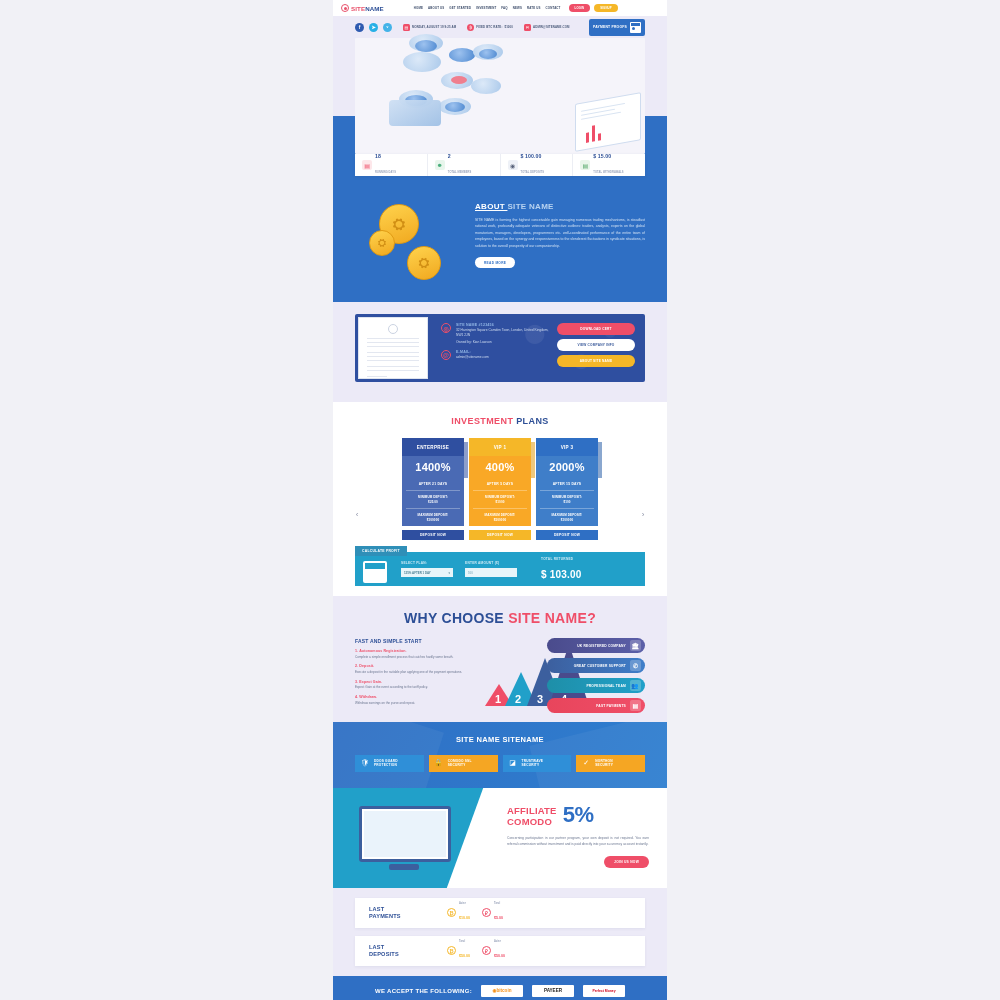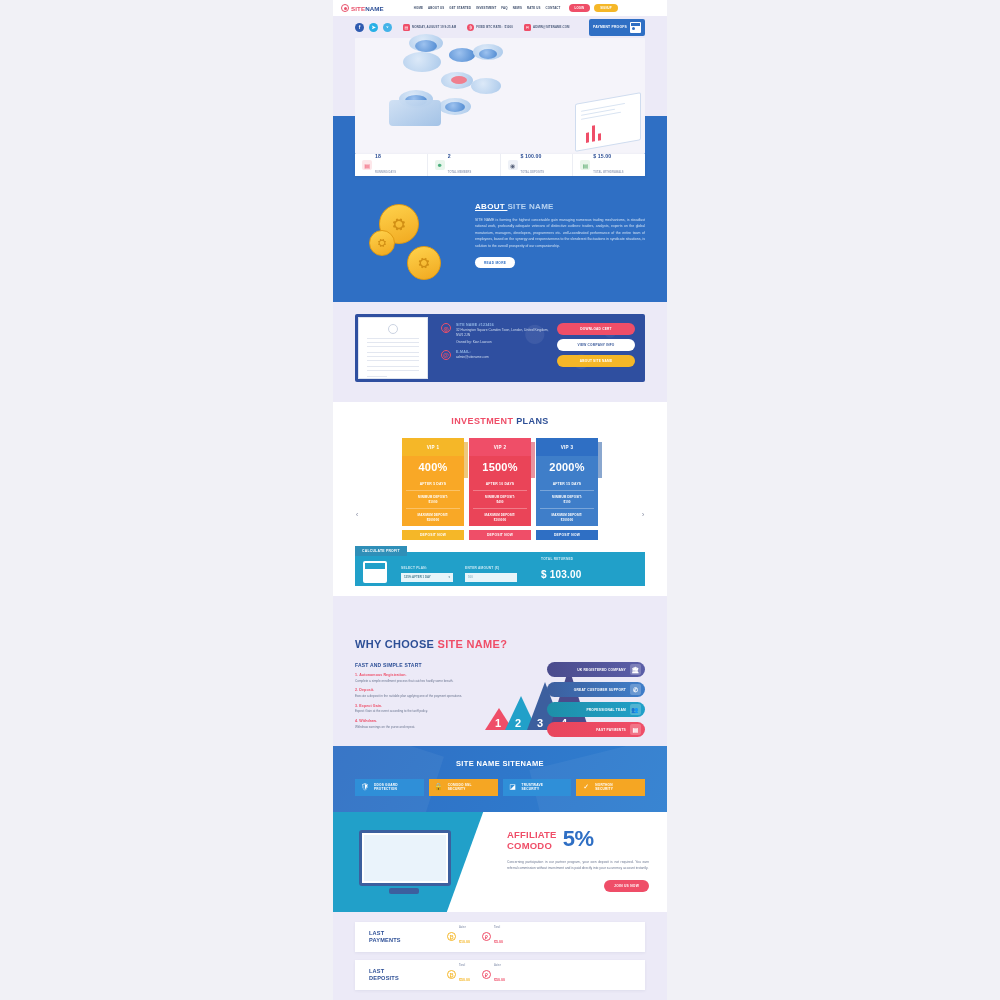--- a/index.html
+++ b/index.html
@@ -125,30 +125,30 @@
   .p1 .plan-head { background: #f5b728; } .p1 .plan-rate, .p1 .plan-body { background: #f9a826; } .p1 .plan-btn { background: #f5b728; } .p1 .plan-shadow { background: #e09a12; }
   .p2 .plan-head { background: #ef4e68; } .p2 .plan-rate, .p2 .plan-body { background: #ea4458; } .p2 .plan-btn { background: #ef4e68; } .p2 .plan-shadow { background: #d63a50; }
   .p3 .plan-head { background: #2f6fc4; } .p3 .plan-rate, .p3 .plan-body { background: #3f7ec9; } .p3 .plan-btn { background: #2f6fc4; } .p3 .plan-shadow { background: #2a5fa8; }
 
   
   .calc-sec { background: #fff; padding: 0 22px 10px; }
   .calc { background: #21a0c9; height: 34px; display: flex; align-items: center; position: relative; }
   .calc-tab { position: absolute; left: 0; top: -6px; background: #2f8fb8; color: #fff; font-size: 3.4px; font-weight: bold; padding: 3px 7px; letter-spacing: .25px; }
   .calc-ic { width: 24px; height: 22px; margin-left: 8px; margin-top: 6px; background: #fff; border-radius: 2px; position: relative; }
   .calc-ic::before { content:''; position:absolute; left:2px; top:2px; right:2px; height:6px; background:#21a0c9; }
-  .calc-fields { display: flex; gap: 12px; margin-left: 14px; align-items: flex-end; }
+  .calc-fields { display: flex; gap: 12px; margin-left: 14px; align-items: center; }
   .cf-lbl { font-size: 3.2px; font-weight: bold; color: #cdeaf5; letter-spacing: .25px; display: block; margin-bottom: 3px; }
   .cf-ctl { background: #e8f5fa; width: 52px; height: 9px; display: flex; align-items: center; padding: 0 3px; font-size: 2.9px; color: #4b7f93; font-weight: bold; justify-content: space-between; }
   .cf-ctl.amt { width: 52px; color: #8fb8c7; }
   .calc-total { margin-left: 12px; }
   .calc-total .v { font-size: 10px; font-weight: bold; color: #fff; letter-spacing: .2px; }
 
   
   .why { background: #eceaf7; padding: 14px 22px 16px; position: relative; overflow: hidden; }
-  .why-h { font-size: 11px; font-weight: bold; letter-spacing: .3px; margin-top: 28px; }
+  .why-h { text-align: center; font-size: 14px; font-weight: bold; letter-spacing: .3px; }
   .why-h .b { color: #2d4f96; } .why-h .r { color: #ef4e68; }
   .why-body { display: flex; margin-top: 12px; gap: 8px; }
   .why-left { width: 118px; }
   .why-left h3 { font-size: 5px; font-weight: bold; color: #2d4f96; letter-spacing: .2px; }
   .step { margin-top: 5px; }
   .step-t { font-size: 3.6px; font-weight: bold; color: #ef4e68; letter-spacing: .1px; }
   .step-d { font-size: 3.1px; color: #6b7690; line-height: 1.6; margin-top: 1.5px; }
   .why-right { flex: 1; position: relative; }
   .pills { position: absolute; right: 0; top: 0; display: flex; flex-direction: column; gap: 5px; }
   .pill { width: 98px; height: 15px; border-radius: 7.5px; display: flex; align-items: center; justify-content: flex-end; padding-right: 4px; gap: 4px; color: #fff; font-size: 3.3px; font-weight: bold; letter-spacing: .2px; }
@@ -376,39 +376,39 @@
       </div>
     </div>
   </div>
 
   <div class="plans-sec">
     <div class="sec-h">
       <span class="r">INVESTMENT </span><span class="b">PLANS</span>
     </div>
     <div class="plans">
       <span class="arrow l">‹</span>
+      <div class="plan p0">
+        <div class="plan-shadow"></div>
+        <div class="plan-head">ENTERPRISE</div>
+        <div class="plan-rate">1400%</div>
+        <div class="plan-body">
+          <div class="plan-days">AFTER 21 DAYS</div>
+          <div class="plan-line"><span>MINIMUM DEPOSIT:</span><br><span>$25.00</span></div>
+          <div class="plan-line"><span>MAXIMUM DEPOSIT:</span><br><span>$100000</span></div>
+        </div>
+        <div class="plan-btn">DEPOSIT NOW</div>
+      </div>
       <div class="plan p1">
         <div class="plan-shadow"></div>
         <div class="plan-head">VIP 1</div>
         <div class="plan-rate">400%</div>
         <div class="plan-body">
           <div class="plan-days">AFTER 5 DAYS</div>
           <div class="plan-line"><span>MINIMUM DEPOSIT:</span><br><span>$1000</span></div>
           <div class="plan-line"><span>MAXIMUM DEPOSIT:</span><br><span>$500000</span></div>
-        </div>
-        <div class="plan-btn">DEPOSIT NOW</div>
-      </div>
-      <div class="plan p2">
-        <div class="plan-shadow"></div>
-        <div class="plan-head">VIP 2</div>
-        <div class="plan-rate">1500%</div>
-        <div class="plan-body">
-          <div class="plan-days">AFTER 10 DAYS</div>
-          <div class="plan-line"><span>MINIMUM DEPOSIT:</span><br><span>$400</span></div>
-          <div class="plan-line"><span>MAXIMUM DEPOSIT:</span><br><span>$100000</span></div>
         </div>
         <div class="plan-btn">DEPOSIT NOW</div>
       </div>
       <div class="plan p3">
         <div class="plan-shadow"></div>
         <div class="plan-head">VIP 3</div>
         <div class="plan-rate">2000%</div>
         <div class="plan-body">
           <div class="plan-days">AFTER 15 DAYS</div>
           <div class="plan-line"><span>MINIMUM DEPOSIT:</span><br><span>$100</span></div>

